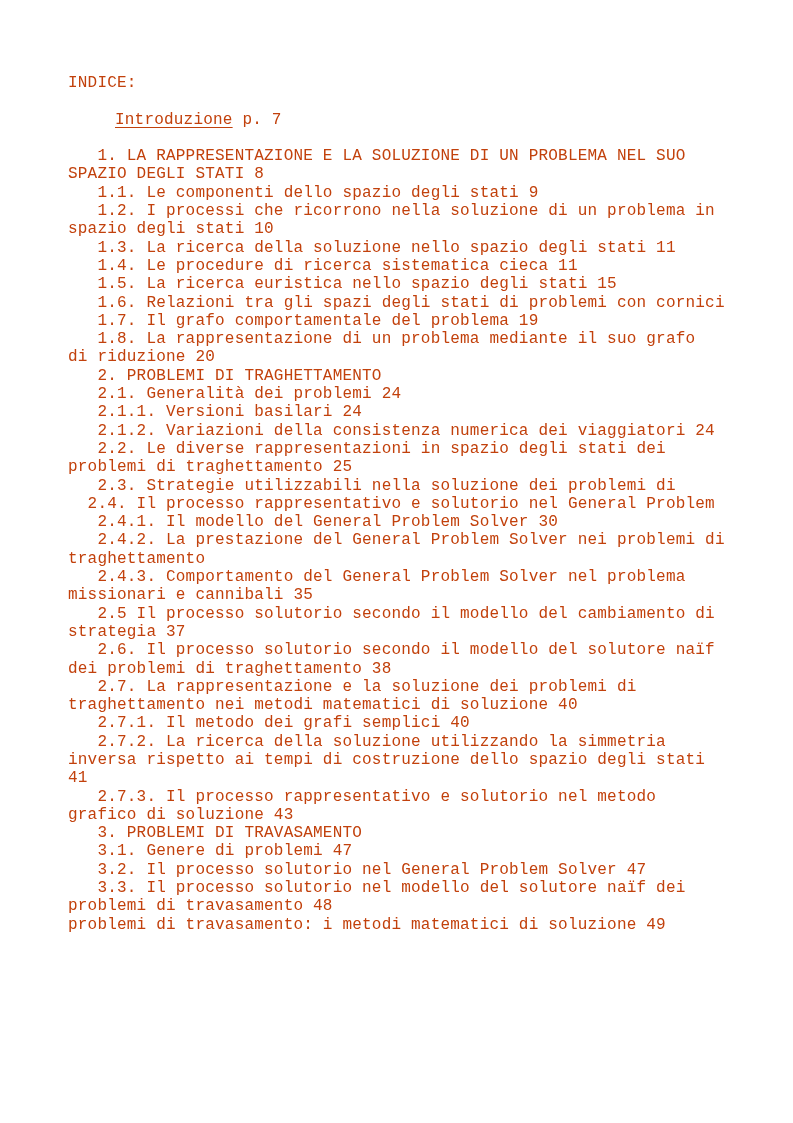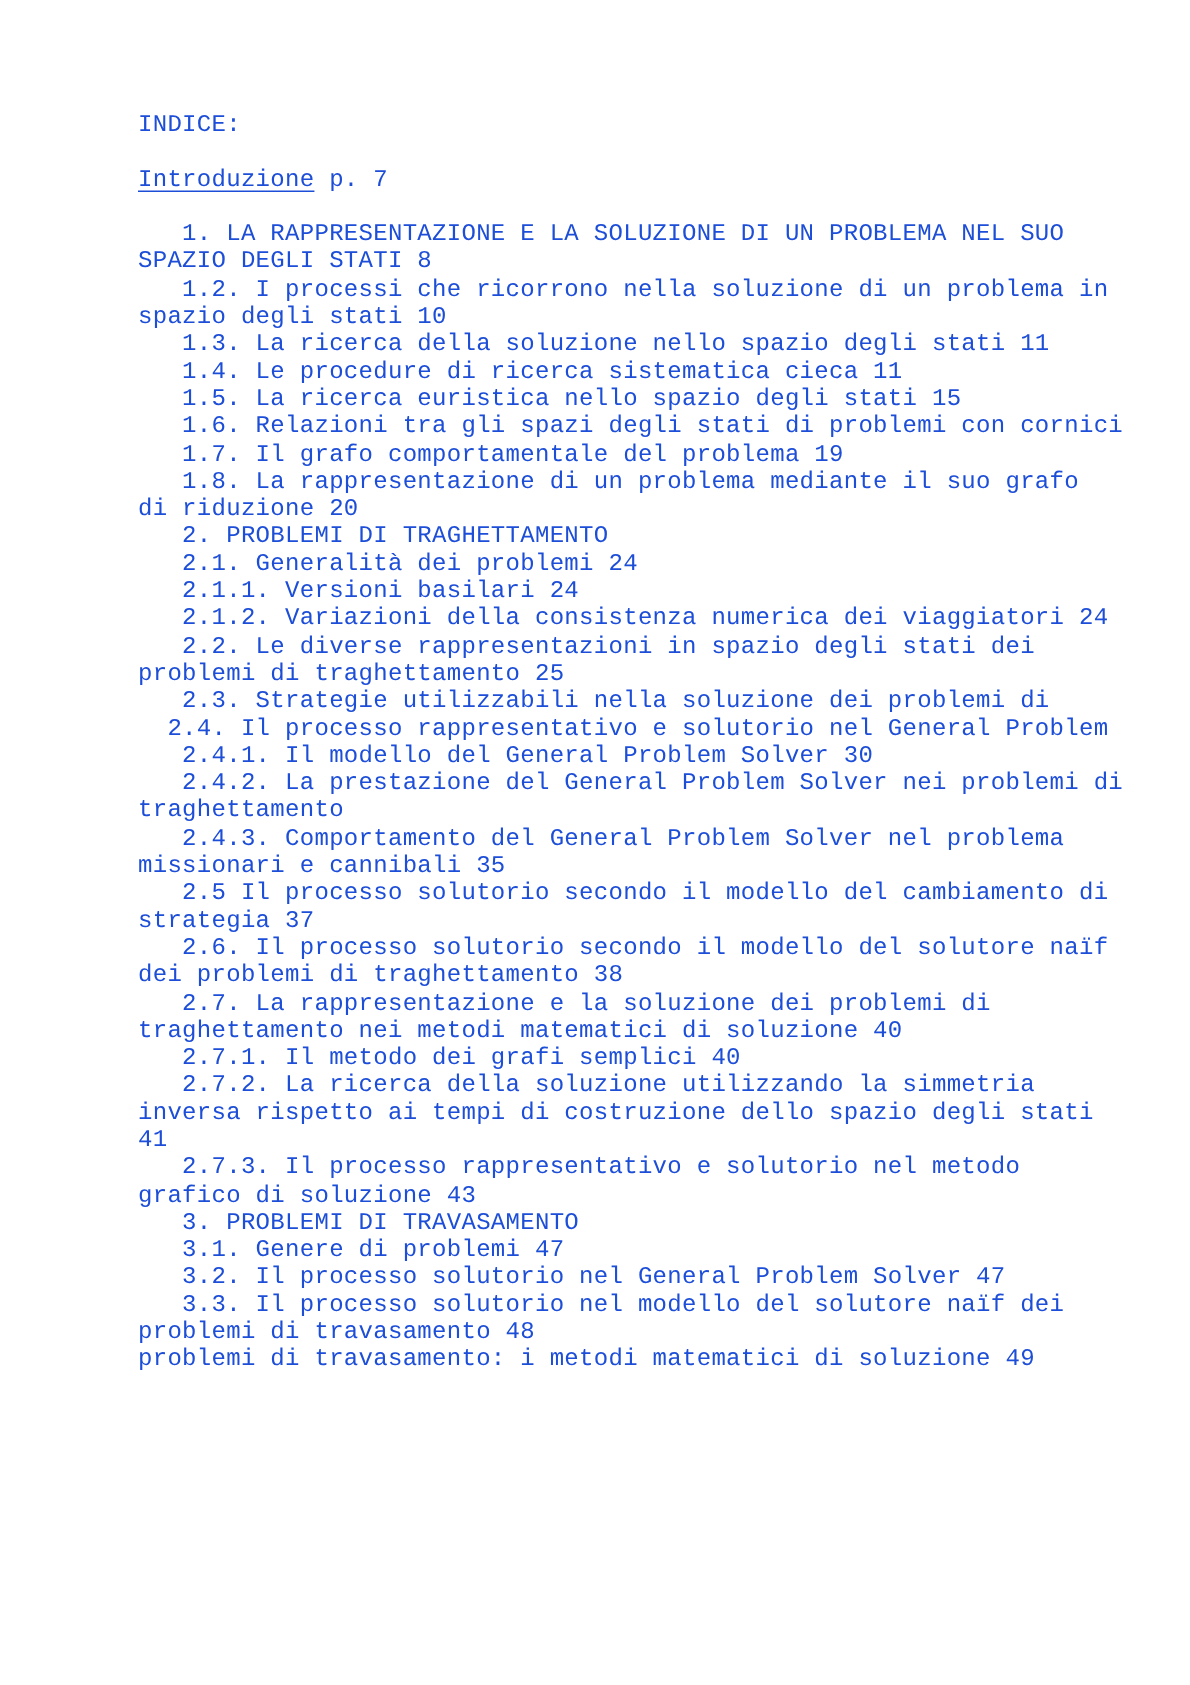--- a/index.html
+++ b/index.html
@@ -10,47 +10,49 @@
   .page {
     position: relative;
     width: 793px;
     height: 1123px;
     background: #ffffff;
     overflow: hidden;
     font-family: "Liberation Mono", "DejaVu Sans Mono", monospace;
     font-size: 16px;
     line-height: 18.3px;
     letter-spacing: 0.2px;
-    color: #1d4ed8;
+    color: #c2410c;
     box-sizing: border-box;
-    padding: 74px 52px 0 92px;
+    padding: 74px 52px 0 68px;
   }
   .line {
     white-space: pre;
     min-height: 18.3px;
   }
   .blank {
     height: 18.3px;
   }
   .underlined {
     text-decoration: underline;
     text-underline-offset: 3px;
+    margin-left: 47px;
   }
 </style>
 </head>
 <body>
 
 <div class="page">
   <div class="line">INDICE:</div>
   <div class="line blank"></div>
   <div class="line"><span class="underlined">Introduzione</span><span> p. 7</span></div>
   <div class="line blank"></div>
   <div id="toc">
       <div class="line">   1. LA RAPPRESENTAZIONE E LA SOLUZIONE DI UN PROBLEMA NEL SUO</div>
       <div class="line">SPAZIO DEGLI STATI 8</div>
+      <div class="line">   1.1. Le componenti dello spazio degli stati 9</div>
       <div class="line">   1.2. I processi che ricorrono nella soluzione di un problema in</div>
       <div class="line">spazio degli stati 10</div>
       <div class="line">   1.3. La ricerca della soluzione nello spazio degli stati 11</div>
       <div class="line">   1.4. Le procedure di ricerca sistematica cieca 11</div>
       <div class="line">   1.5. La ricerca euristica nello spazio degli stati 15</div>
       <div class="line">   1.6. Relazioni tra gli spazi degli stati di problemi con cornici</div>
       <div class="line">   1.7. Il grafo comportamentale del problema 19</div>
       <div class="line">   1.8. La rappresentazione di un problema mediante il suo grafo</div>
       <div class="line">di riduzione 20</div>
       <div class="line">   2. PROBLEMI DI TRAGHETTAMENTO</div>

